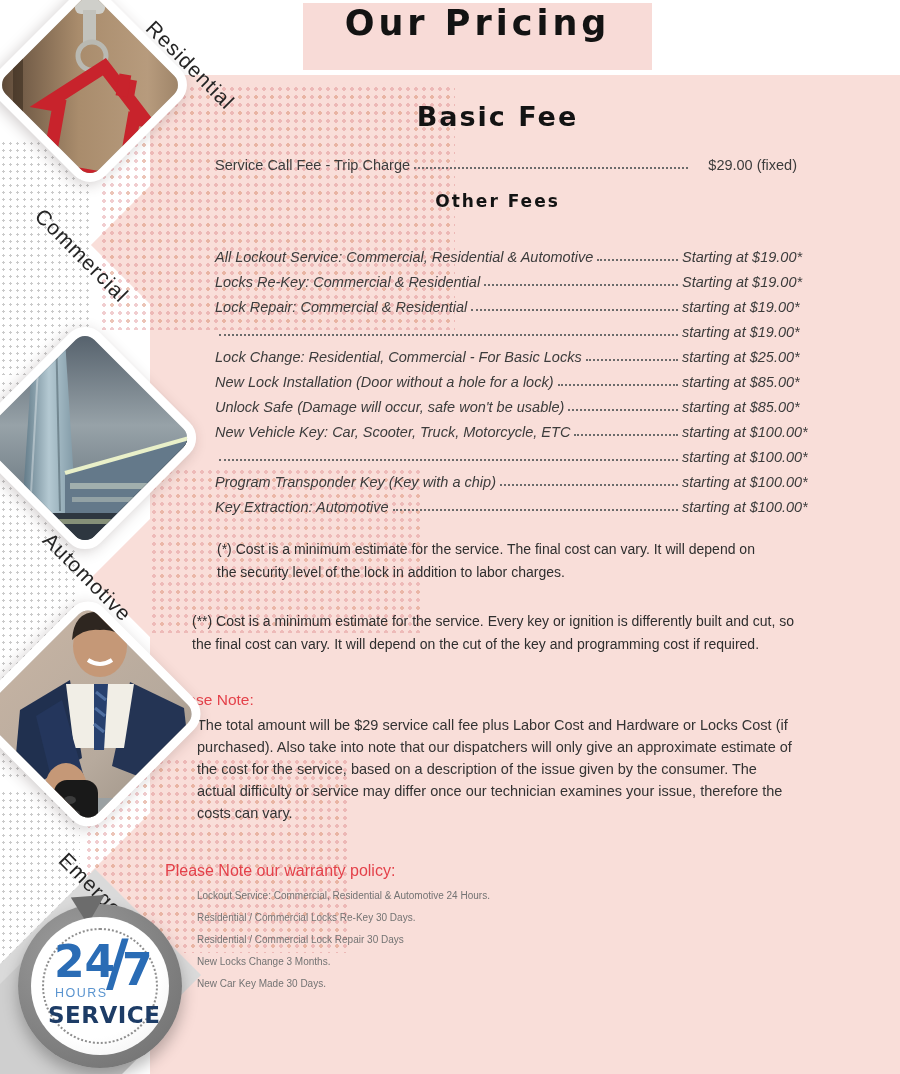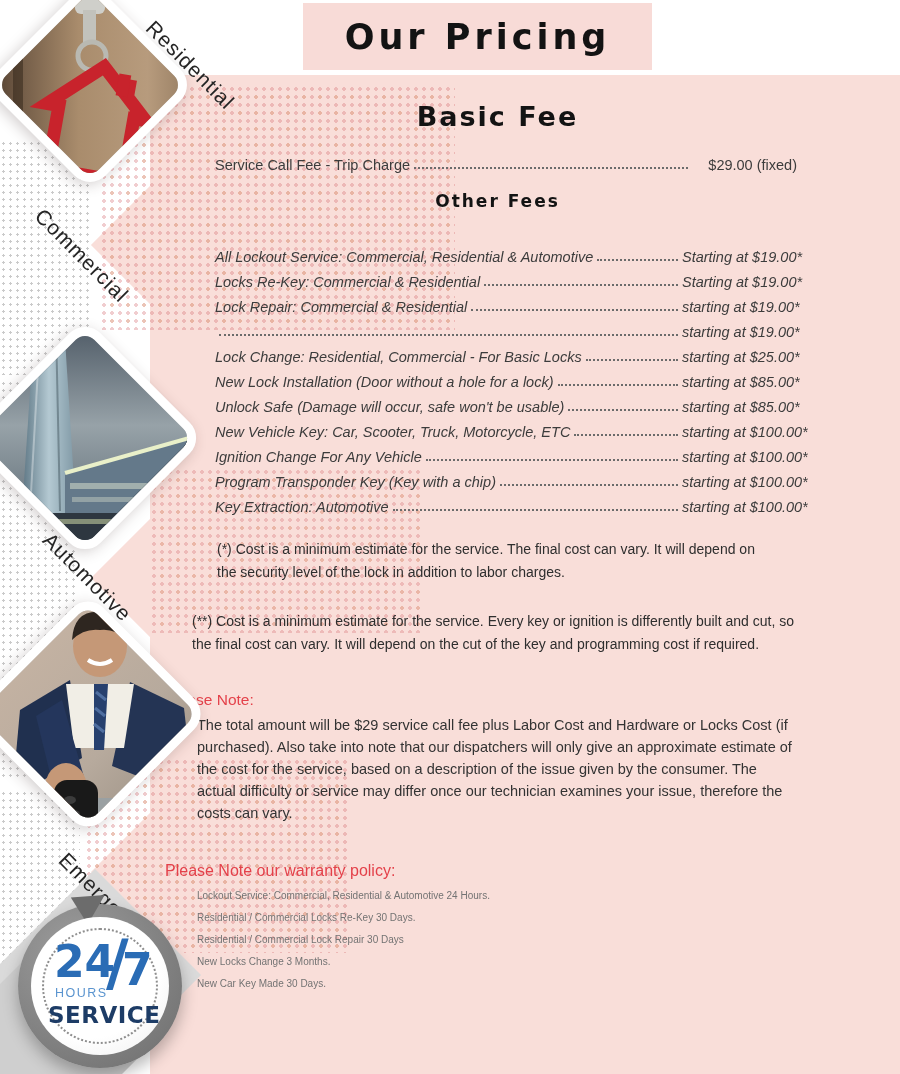--- a/index.html
+++ b/index.html
@@ -26,21 +26,21 @@
     background-position:0 0, 4px 4px; }
   .pA { left:0; top:140px; width:92px; height:235px; }
   .pB { left:100px; top:85px; width:355px; height:245px; opacity:.85; }
   .pC { left:0; top:380px; width:78px; height:400px; }
   .pD { left:150px; top:468px; width:270px; height:165px; opacity:.8; }
   .pE { left:85px; top:758px; width:265px; height:195px; opacity:.85; }
   .pF { left:0; top:790px; width:80px; height:225px; }
 
   
   .title-box { position:absolute; left:303px; top:3px; width:349px; height:67px; background:#f8dbd7;
-    display:flex; align-items:center; justify-content:center; z-index:3; }
+    display:flex; justify-content:center; z-index:3; }
   .script-head { font-family:"DejaVu Sans", sans-serif; font-weight:bold; color:#131313; letter-spacing:2px; }
   .title-box .script-head { font-size:35px; letter-spacing:4px; }
 
   
   .content { position:absolute; left:165px; top:85px; width:665px; height:989px; z-index:5; color:#3c3c3c; }
   .h-basic { position:absolute; top:16px; left:0; right:0; text-align:center; font-size:27px; }
   .h-other { position:absolute; top:106px; left:0; right:0; text-align:center; font-size:17px; }
 
   .feerow { display:flex; align-items:flex-end; height:25px; font-size:14.5px; color:#3c3c3c; }
   .feerow .lbl { white-space:nowrap; line-height:21px; }
@@ -161,21 +161,20 @@
         <span class="lbl">Unlock Safe (Damage will occur, safe won't be usable)</span>
           <span class="dots"></span>
           <span class="price">starting at $85.00*</span>
       </div>
       <div class="feerow">
         <span class="lbl">New Vehicle Key: Car, Scooter, Truck, Motorcycle, ETC</span>
           <span class="dots"></span>
           <span class="price">starting at $100.00*</span>
       </div>
       <div class="feerow">
-        <span class="lbl">Ignition Change For Any Vehicle</span>
           <span class="dots"></span>
           <span class="price">starting at $100.00*</span>
       </div>
       <div class="feerow">
         <span class="lbl">Program Transponder Key (Key with a chip)</span>
           <span class="dots"></span>
           <span class="price">starting at $100.00*</span>
       </div>
       <div class="feerow">
         <span class="lbl">Key Extraction: Automotive</span>

